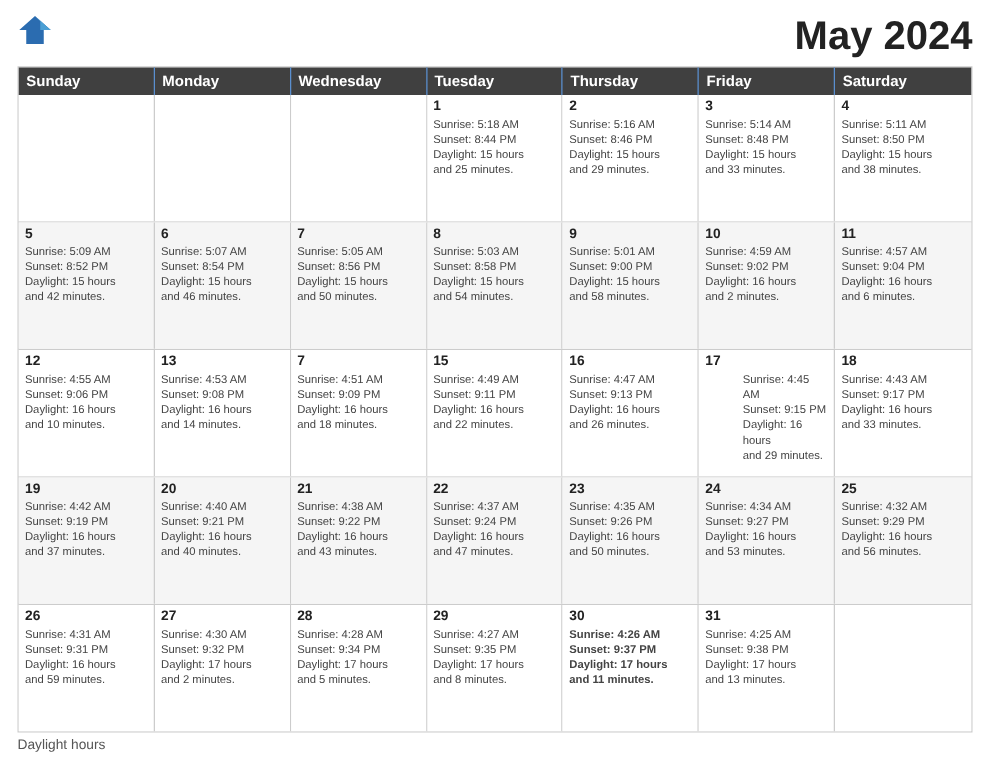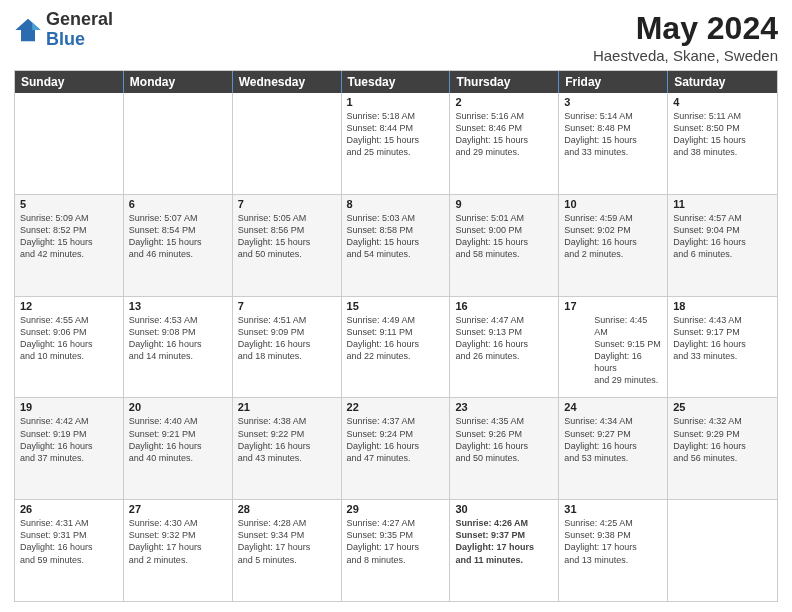--- a/index.html
+++ b/index.html
@@ -126,28 +126,23 @@
 </head>
 <body>
 
 <div class="page">
   <div class="header">
     <div class="logo">
       <svg class="logo-icon" viewBox="0 0 40 40">
         <polygon points="20,4 38,20 30,20 30,36 10,36 10,20 2,20" fill="#2b6cb0"></polygon>
         <polygon points="20,4 38,20 26,20 26,10" fill="#4a9fd4"></polygon>
       </svg>
-      <div class="logo-text">
-        <span class="logo-general">General</span>
-        <span class="logo-blue">Blue</span>
-      </div>
     </div>
     <div class="title-block">
       <div class="month-title">May 2024</div>
-      <div class="location-title">Haestveda, Skane, Sweden</div>
     </div>
   </div>
 
   <div class="calendar">
     <div class="cal-header-row" id="cal-header">
         <div class="cal-header-cell">Sunday</div>
         <div class="cal-header-cell">Monday</div>
         <div class="cal-header-cell">Wednesday</div>
         <div class="cal-header-cell">Tuesday</div>
         <div class="cal-header-cell">Thursday</div>
@@ -382,13 +377,16 @@
             <div class="cell-info" style="white-space: pre-line;">Sunrise: 4:25 AM
 Sunset: 9:38 PM
 Daylight: 17 hours
 and 13 minutes.</div>
           </div>
           <div class="cal-cell"></div>
         </div>
       </div>
   </div>
 
+  <div class="footer">
+    <span>Daylight hours</span>
+  </div>
 </div>
 
 </body></html>

